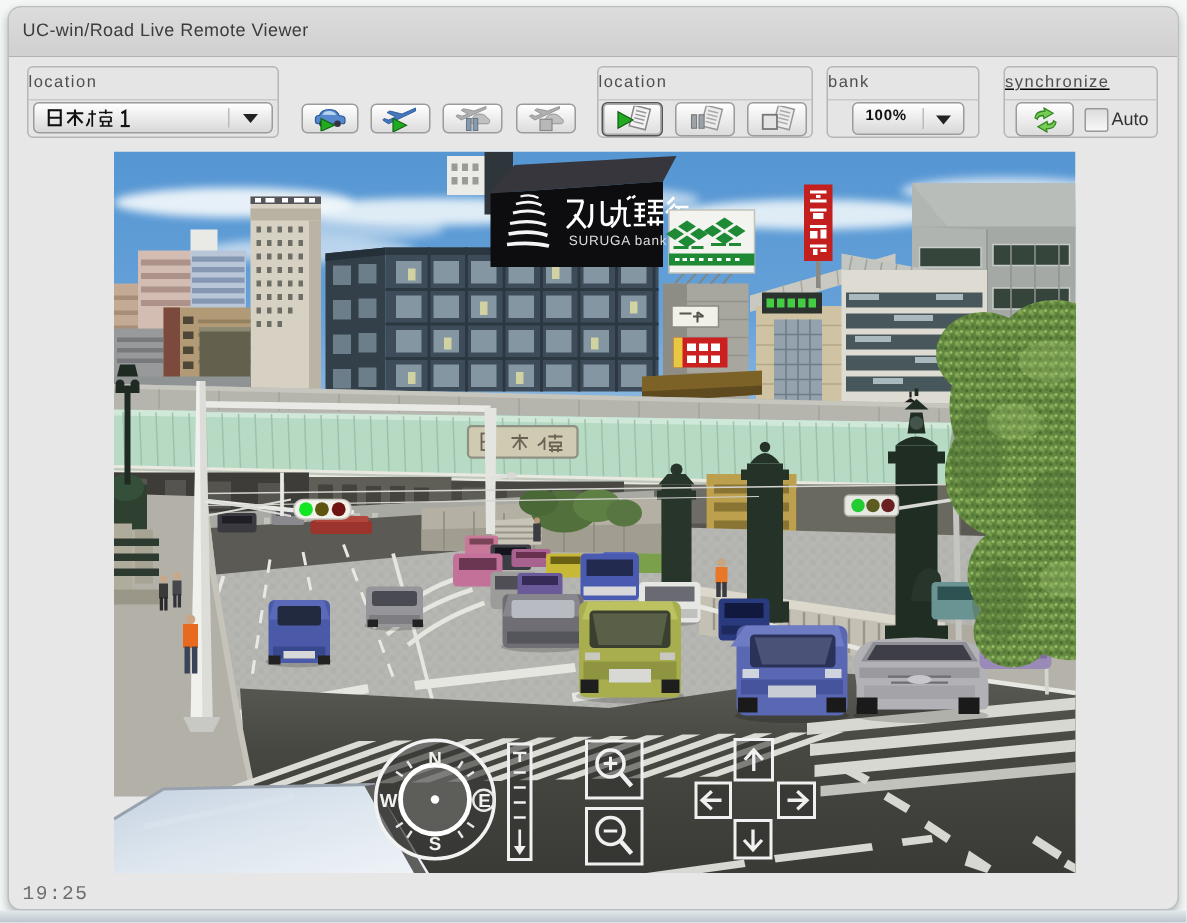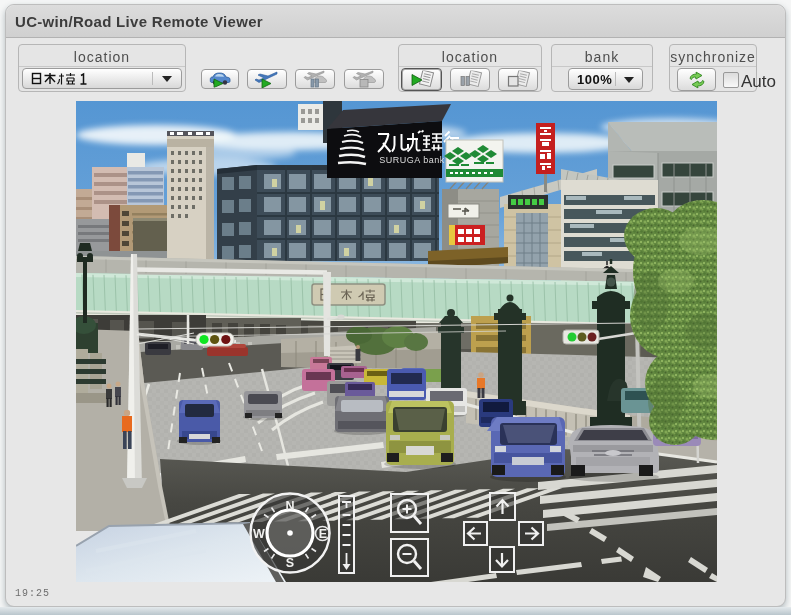--- a/index.html
+++ b/index.html
@@ -1,29 +1,29 @@
 <!DOCTYPE html>
 <html><head>
 <meta charset="utf-8">
 <style>
 html,body{margin:0;padding:0;}
 body{width:791px;height:615px;background:#f5f6f6;font-family:"Liberation Sans",sans-serif;overflow:hidden;position:relative;}
 .win{position:absolute;left:5px;top:4px;width:779px;height:601px;background:#e7e7e7;border:1px solid #bdbdbd;border-radius:9px;box-shadow:0 3px 6px rgba(90,110,120,.45);}
 .titlebar{position:absolute;left:0;top:0;width:100%;height:33px;background:linear-gradient(#dcdcdc,#d0d0d0);border-bottom:1px solid #b2b2b2;border-radius:9px 9px 0 0;box-sizing:border-box;}
-.title{position:absolute;left:9px;top:8px;font-size:15px;font-weight:bold;color:#3c3c3c;letter-spacing:0.3px;text-align:center;}
+.title{position:absolute;left:9px;top:8px;font-size:12px;font-weight:normal;color:#3c3c3c;letter-spacing:0.3px;text-align:center;}
 .grp{position:absolute;top:39px;height:48px;border:1px solid #b6b6b6;border-radius:4px;background:#e5e5e5;box-sizing:border-box;}
-.ghead{height:17px;border-bottom:1px solid #c8c8c8;text-align:center;font-size:14px;color:#4e4e4e;letter-spacing:1px;padding-top:4px;}
+.ghead{height:17px;border-bottom:1px solid #c8c8c8;font-size:11px;color:#4e4e4e;letter-spacing:1px;padding-top:4px;}
 .btn{position:absolute;border:1px solid #9b9b9b;border-radius:4px;background:linear-gradient(#ffffff,#dcdcdc);box-shadow:inset 0 1px 0 #fff;}
 .btn svg{position:absolute;left:50%;top:50%;transform:translate(-50%,-50%);}
 .ddl{position:absolute;border:1px solid #9b9b9b;border-radius:4px;background:linear-gradient(#ffffff,#d8d8d8);box-shadow:inset 0 1px 0 #fff;}
 .ddl .txt{position:absolute;left:8px;top:3px;font-size:12px;font-weight:bold;color:#111;}
 .ddl .sep{position:absolute;top:3px;bottom:3px;width:1px;background:#bbb;}
 .ddl .arr{position:absolute;width:0;height:0;border-left:5px solid transparent;border-right:5px solid transparent;border-top:6px solid #222;}
-.time{position:absolute;left:9px;top:583px;font-size:10px;font-family:"Liberation Mono",monospace;color:#6e6e6e;letter-spacing:1px;}
-.auto{position:absolute;font-size:17px;color:#333;}
+.time{position:absolute;left:9px;top:583px;font-size:13px;font-family:"Liberation Mono",monospace;color:#6e6e6e;letter-spacing:1px;}
+.auto{position:absolute;font-size:12px;color:#333;}
 .chk{position:absolute;width:14px;height:14px;background:linear-gradient(#dcdcdc,#f8f8f8);border:1px solid #999;border-radius:2px;}
 .shadowband{position:absolute;left:0;top:607px;width:791px;height:8px;background:linear-gradient(#e4e9ec,#b9c5cc);}
 </style>
 </head>
 <body>
 <div class="win">
   <div class="titlebar">
       <div class="title">UC-win/Road Live Remote Viewer</div>
     </div>
 
@@ -107,26 +107,26 @@
           <path d="M14 4h7M14 6.5h7M14 9h7M14 11.5h7" stroke="#aaa" stroke-width="1"></path>
         </g>
         <rect x="3.5" y="6" width="9.5" height="9.5" fill="#e4e4e4" stroke="#777" stroke-width="1.2"></rect>
       </svg>
   </div>
 
   <div class="grp" style="left:545px;width:102px;">
     <div class="ghead">bank</div>
   </div>
   <div class="ddl" style="left:562px;top:63px;width:73px;height:20px;">
-    <div class="txt" style="font-size:13px;letter-spacing:0.5px;text-align:right;">100%</div>
+    <div class="txt" style="font-size:10px;letter-spacing:0.5px;text-align:right;">100%</div>
     <div class="sep" style="right:26px;"></div>
     <div class="arr" style="right:8px;top:8px;"></div>
   </div>
 
-  <div class="grp" style="left:663px;width:88px;">
+  <div class="grp" style="left:663px;width:103px;text-decoration:underline;">
     <div class="ghead">synchronize</div>
   </div>
   <div class="btn" style="left:671px;top:63px;width:37px;height:21px;">
     <svg width="22" height="17" viewBox="0 0 22 17">
         <g fill="#77cc55" stroke="#338822" stroke-width=".9">
           <path d="M4 7C4.5 4 7 2.5 10.5 2.5l-.5-2 6 3.5-6 3.5-.5-2C7.5 5.5 6 6 5.5 8z"></path>
           <path d="M18 10c-.5 3-3 4.5-6.5 4.5l.5 2-6-3.5 6-3.5.5 2c2-.1 3.5-.5 4-2.5z"></path>
         </g>
       </svg>
   </div>

